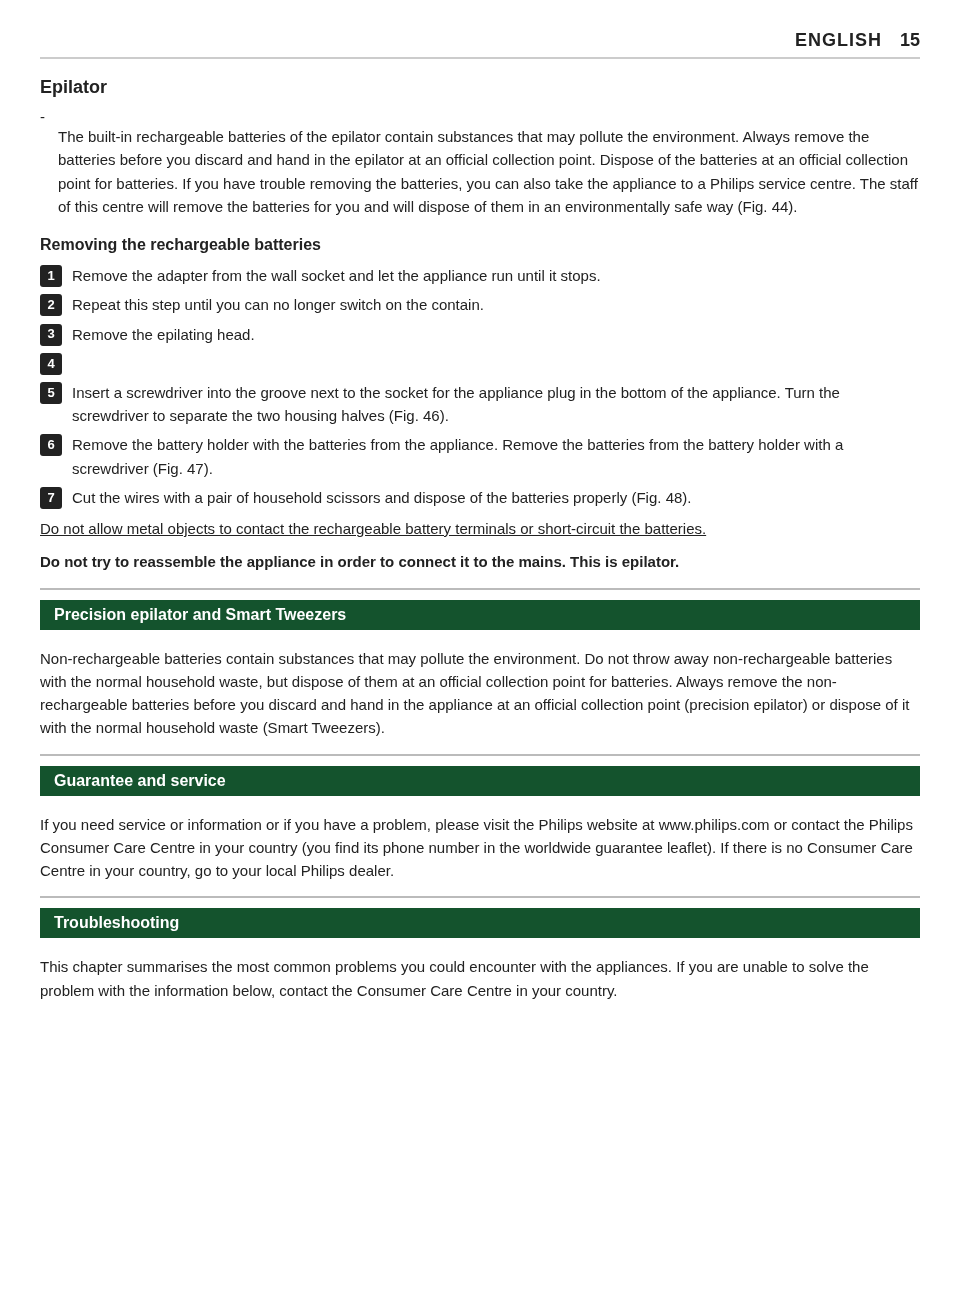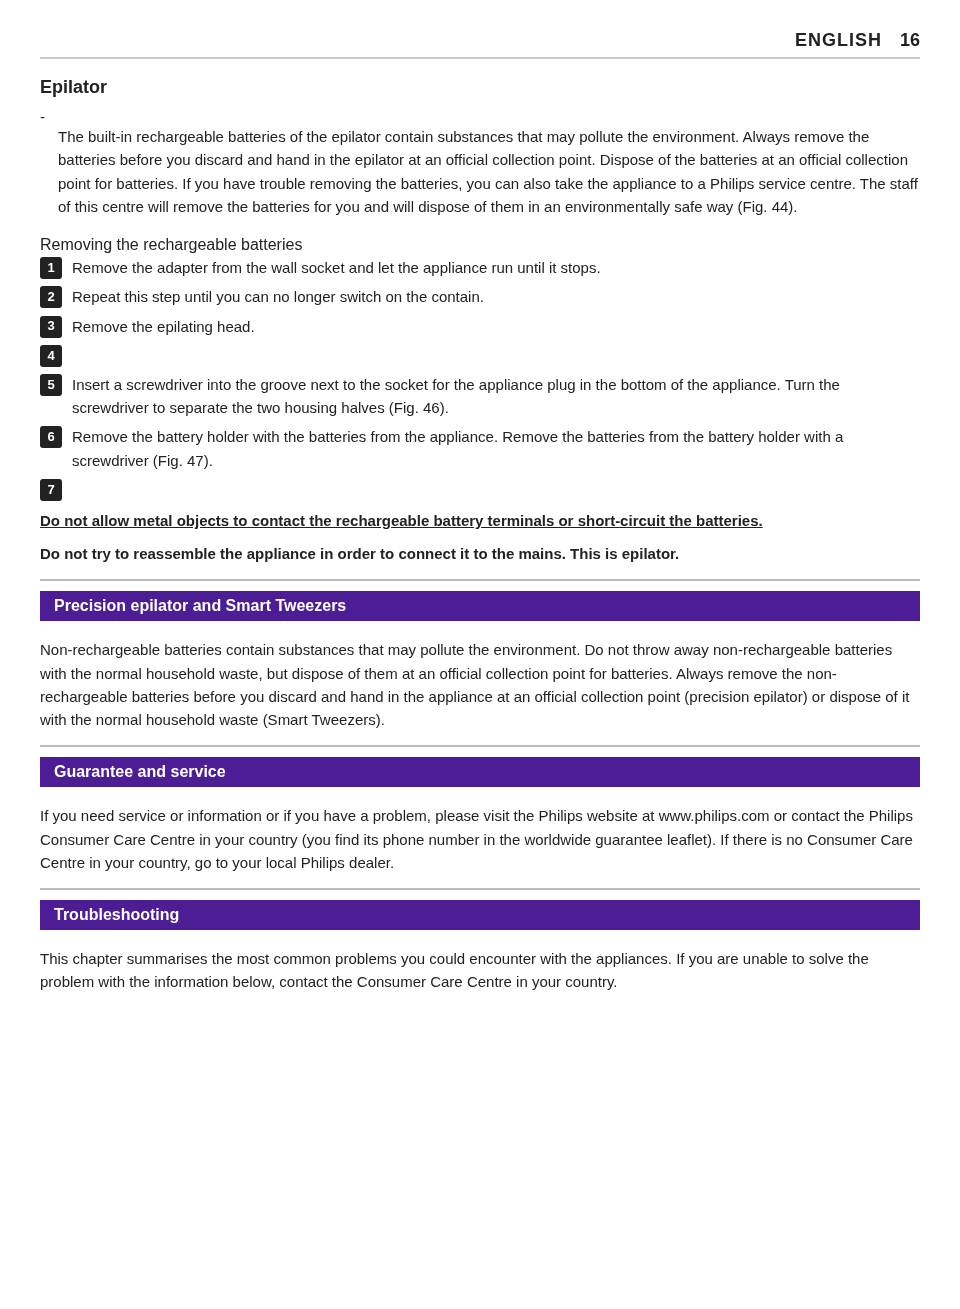--- a/index.html
+++ b/index.html
@@ -48,23 +48,23 @@
       font-size: 15px;
     }
     .body-text {
       font-size: 15px;
       line-height: 1.55;
       margin-bottom: 8px;
       margin-top: 17px;
     }
     .subsection-heading {
       font-size: 16px;
-      font-weight: normal;
+      font-weight: bold;
       margin-top: 16px;
-      margin-bottom: 2px;
+      margin-bottom: 10px;
     }
     .numbered-list {
       list-style: none;
       margin-bottom: 8px;
     }
     .numbered-list li {
       display: flex;
       align-items: flex-start;
       margin-bottom: 6px;
       font-size: 15px;
@@ -79,61 +79,61 @@
       background: #222;
       color: #fff;
       font-size: 13px;
       font-weight: bold;
       border-radius: 3px;
       margin-right: 10px;
       margin-top: 1px;
     }
     .warning-text {
       font-size: 15px;
-      font-weight: bold;
+      font-weight: normal;
       line-height: 1.55;
       text-decoration: underline;
       margin-bottom: 10px;
       margin-top: 8px;
     }
     .danger-text {
       font-size: 15px;
       font-weight: bold;
       line-height: 1.55;
       margin-bottom: 14px;
       margin-top: 2px;
     }
     .section-divider {
       border: none;
       border-top: 2px solid #bbb;
       margin: 14px 0 10px 0;
     }
     .section-header-bar {
-      background: #4c1d95;
+      background: #14532d;
       color: #fff;
       padding: 6px 14px;
       font-size: 16px;
       font-weight: bold;
       margin-bottom: 10px;
       margin-top: 10px;
     }
     .section-block {
       margin-bottom: 10px;
     }
     .bold-link {
       font-weight: normal;
       text-align: center;
     }
   </style>
 </head>
 <body>
 
 <div class="page-header">
   <span class="page-lang">ENGLISH</span>
-  <span class="page-number">16</span>
+  <span class="page-number">15</span>
 </div>
 
 <div class="section-title">Epilator</div>
 
 <div class="intro-bullet">
   <span class="dash">-</span>
   <span class="body-text" style="margin-bottom:0;">
     The built-in rechargeable batteries of the epilator contain substances that may pollute the environment. Always remove the batteries before you discard and hand in the epilator at an official collection point. Dispose of the batteries at an official collection point for batteries. If you have trouble removing the batteries, you can also take the appliance to a Philips service centre. The staff of this centre will remove the batteries for you and will dispose of them in an environmentally safe way (Fig. 44).
   </span>
 </div>
@@ -159,20 +159,21 @@
   <li>
     <span class="num-badge">5</span>
     <span>Insert a screwdriver into the groove next to the socket for the appliance plug in the bottom of the appliance. Turn the screwdriver to separate the two housing halves (Fig. 46).</span>
   </li>
   <li>
     <span class="num-badge">6</span>
     <span>Remove the battery holder with the batteries from the appliance. Remove the batteries from the battery holder with a screwdriver (Fig. 47).</span>
   </li>
   <li>
     <span class="num-badge">7</span>
+    <span>Cut the wires with a pair of household scissors and dispose of the batteries properly (Fig. 48).</span>
   </li>
 </ul>
 
 <div class="warning-text">Do not allow metal objects to contact the rechargeable battery terminals or short-circuit the batteries.</div>
 
 <div class="danger-text">Do not try to reassemble the appliance in order to connect it to the mains. This is epilator.</div>
 
 <hr class="section-divider">
 
 <div class="section-header-bar">

